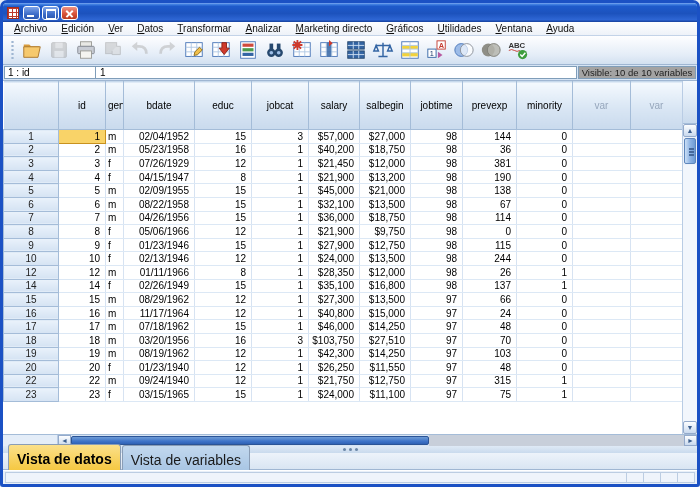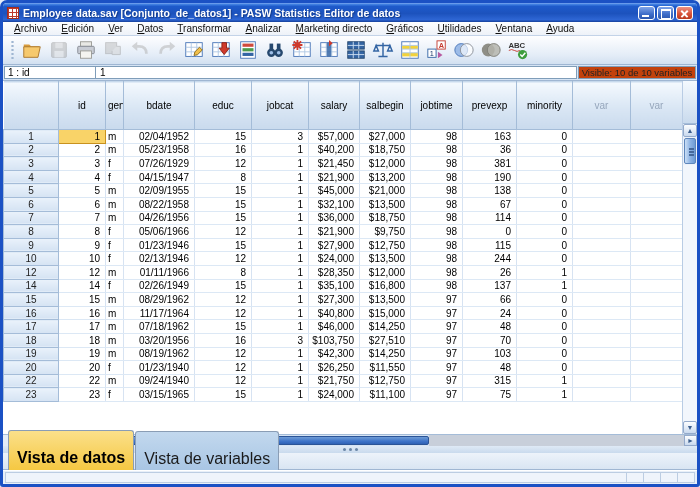--- a/index.html
+++ b/index.html
@@ -37,21 +37,21 @@
   .tbtn .ticon{width:22px;height:22px;display:block;}
   .tbtn.disabled{filter:grayscale(1) opacity(.5);}
   .tbtn svg{display:block;}
   
   .cellref{height:16px;flex:0 0 16px;display:flex;align-items:stretch;background:#D6E4F4;
     border-bottom:1px solid #9FB6D2;padding:1px;}
   .refbox{width:92px;flex:0 0 92px;background:#fff;border:1px solid #7F9DB9;font-size:10px;
     padding:0 3px;display:flex;align-items:center;}
   .valbox{flex:1;background:#fff;border:1px solid #7F9DB9;border-left:none;font-size:10px;
     padding:0 4px;display:flex;align-items:center;}
-  .visbox{width:118px;flex:0 0 118px;background:#c2410c;border:1px solid #7F9DB9;font-size:9.5px;
+  .visbox{width:118px;flex:0 0 118px;background:#a3a3a3;border:1px solid #7F9DB9;font-size:9.5px;
     display:flex;align-items:center;justify-content:center;color:#222;margin-left:1px;}
   
   .gridzone{flex:1;display:flex;overflow:hidden;background:#fff;}
   .tablewrap{flex:1;overflow:hidden;}
   table.grid{border-collapse:collapse;table-layout:fixed;width:679px;}
   table.grid th,table.grid td{font-size:10px;font-weight:normal;overflow:hidden;white-space:nowrap;padding:0;}
   table.grid thead th{height:48px;background:linear-gradient(#F4F9FE,#D9E6F4 55%,#C9DAED);
     border-right:1px solid #A4BCD8;border-bottom:1px solid #A4BCD8;border-top:1px solid #C7D9EC;
     text-align:center;vertical-align:middle;color:#000;}
   table.grid thead th.gendercol{word-break:break-all;line-height:11px;padding:0 2px;}
@@ -81,40 +81,39 @@
   .hthumb{flex:0 0 56%;margin:1px 0;background:linear-gradient(180deg,#6E9BD4,#3F74C9 60%,#2F62B4);
     border:1px solid #2B5496;border-radius:2px;}
   .htrack{flex:1;background:#C8CFDA;}
   
   .splitter{height:7px;flex:0 0 7px;background:linear-gradient(#DFEAF6,#C9DAED);display:flex;
     align-items:center;justify-content:center;}
   .dots{width:3px;height:3px;border-radius:50%;background:#6B87A8;box-shadow:6px 0 0 #6B87A8,-6px 0 0 #6B87A8;}
   
   .tabsrow{height:17px;flex:0 0 17px;background:linear-gradient(#EDF3FA,#D9E5F2);display:flex;
     align-items:flex-end;padding-left:5px;gap:1px;border-bottom:1px solid #9FB6D2;}
-  .vtab{font-size:16px;padding:18px 8px 2px;border:1px solid #8A9DB5;border-bottom:none;
+  .vtab{font-size:14px;padding:6px 8px 2px;border:1px solid #8A9DB5;border-bottom:none;
     border-radius:3px 3px 0 0;position:relative;top:1px;}
   .vtab.active{background:linear-gradient(#FBE08A,#F5C842);font-weight:bold;z-index:2;padding-bottom:3px;}
   .vtab.inactive{background:linear-gradient(#C2D8EE,#A9C6E4);color:#1a1a1a;}
   
   .statusbar{height:14px;flex:0 0 14px;background:#E9F0F9;display:flex;align-items:stretch;
     border-top:1px solid #fff;padding:1px 2px;}
   .scell{border:1px solid #BCCDE2;background:#EFF4FB;}
   .scell.big{flex:1;}
   .scell.msg{flex:0 0 160px;font-size:9.5px;display:flex;align-items:center;padding:0 4px;color:#111;white-space:nowrap;}
   .scell.tiny{flex:0 0 17px;border-left:none;}
 </style>
 </head>
 <body>
 
 <div class="window">
 
   <div class="titlebar">
     <div class="app-icon"></div>
-    <div class="title-text">Employee data.sav [Conjunto_de_datos1] - PASW Statistics Editor de datos</div>
     <div class="winbtns">
       <div class="wbtn min"></div>
       <div class="wbtn max"></div>
       <div class="wbtn close"></div>
     </div>
   </div>
 
   <div class="menubar">
       <span class="menu-item"><u>A</u>rchivo</span>
       <span class="menu-item"><u>E</u>dición</span>
@@ -354,21 +353,21 @@
             <tr>
               <th>1</th>
               <td class=" sel">1</td>
               <td class="gender">m</td>
               <td>02/04/1952</td>
               <td>15</td>
               <td>3</td>
               <td>$57,000</td>
               <td>$27,000</td>
               <td>98</td>
-              <td>163</td>
+              <td>144</td>
               <td>0</td>
               <td></td>
               <td></td>
             </tr>
             <tr>
               <th>2</th>
               <td>2</td>
               <td class="gender">m</td>
               <td>05/23/1958</td>
               <td>16</td>

